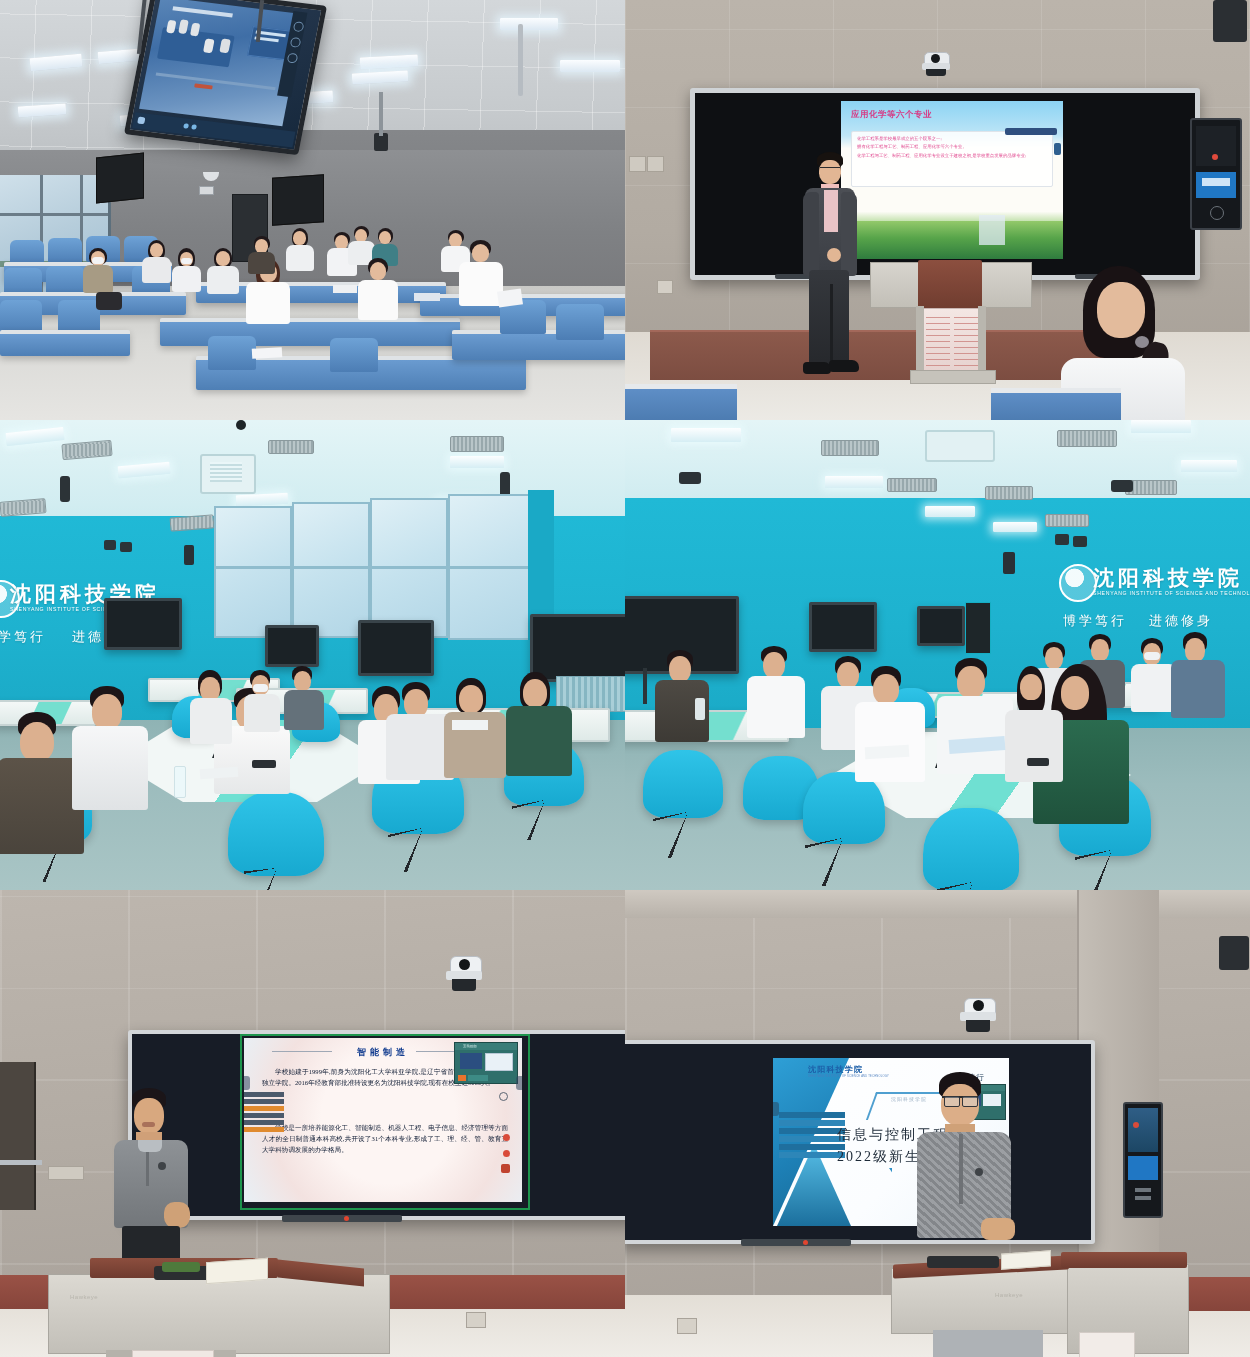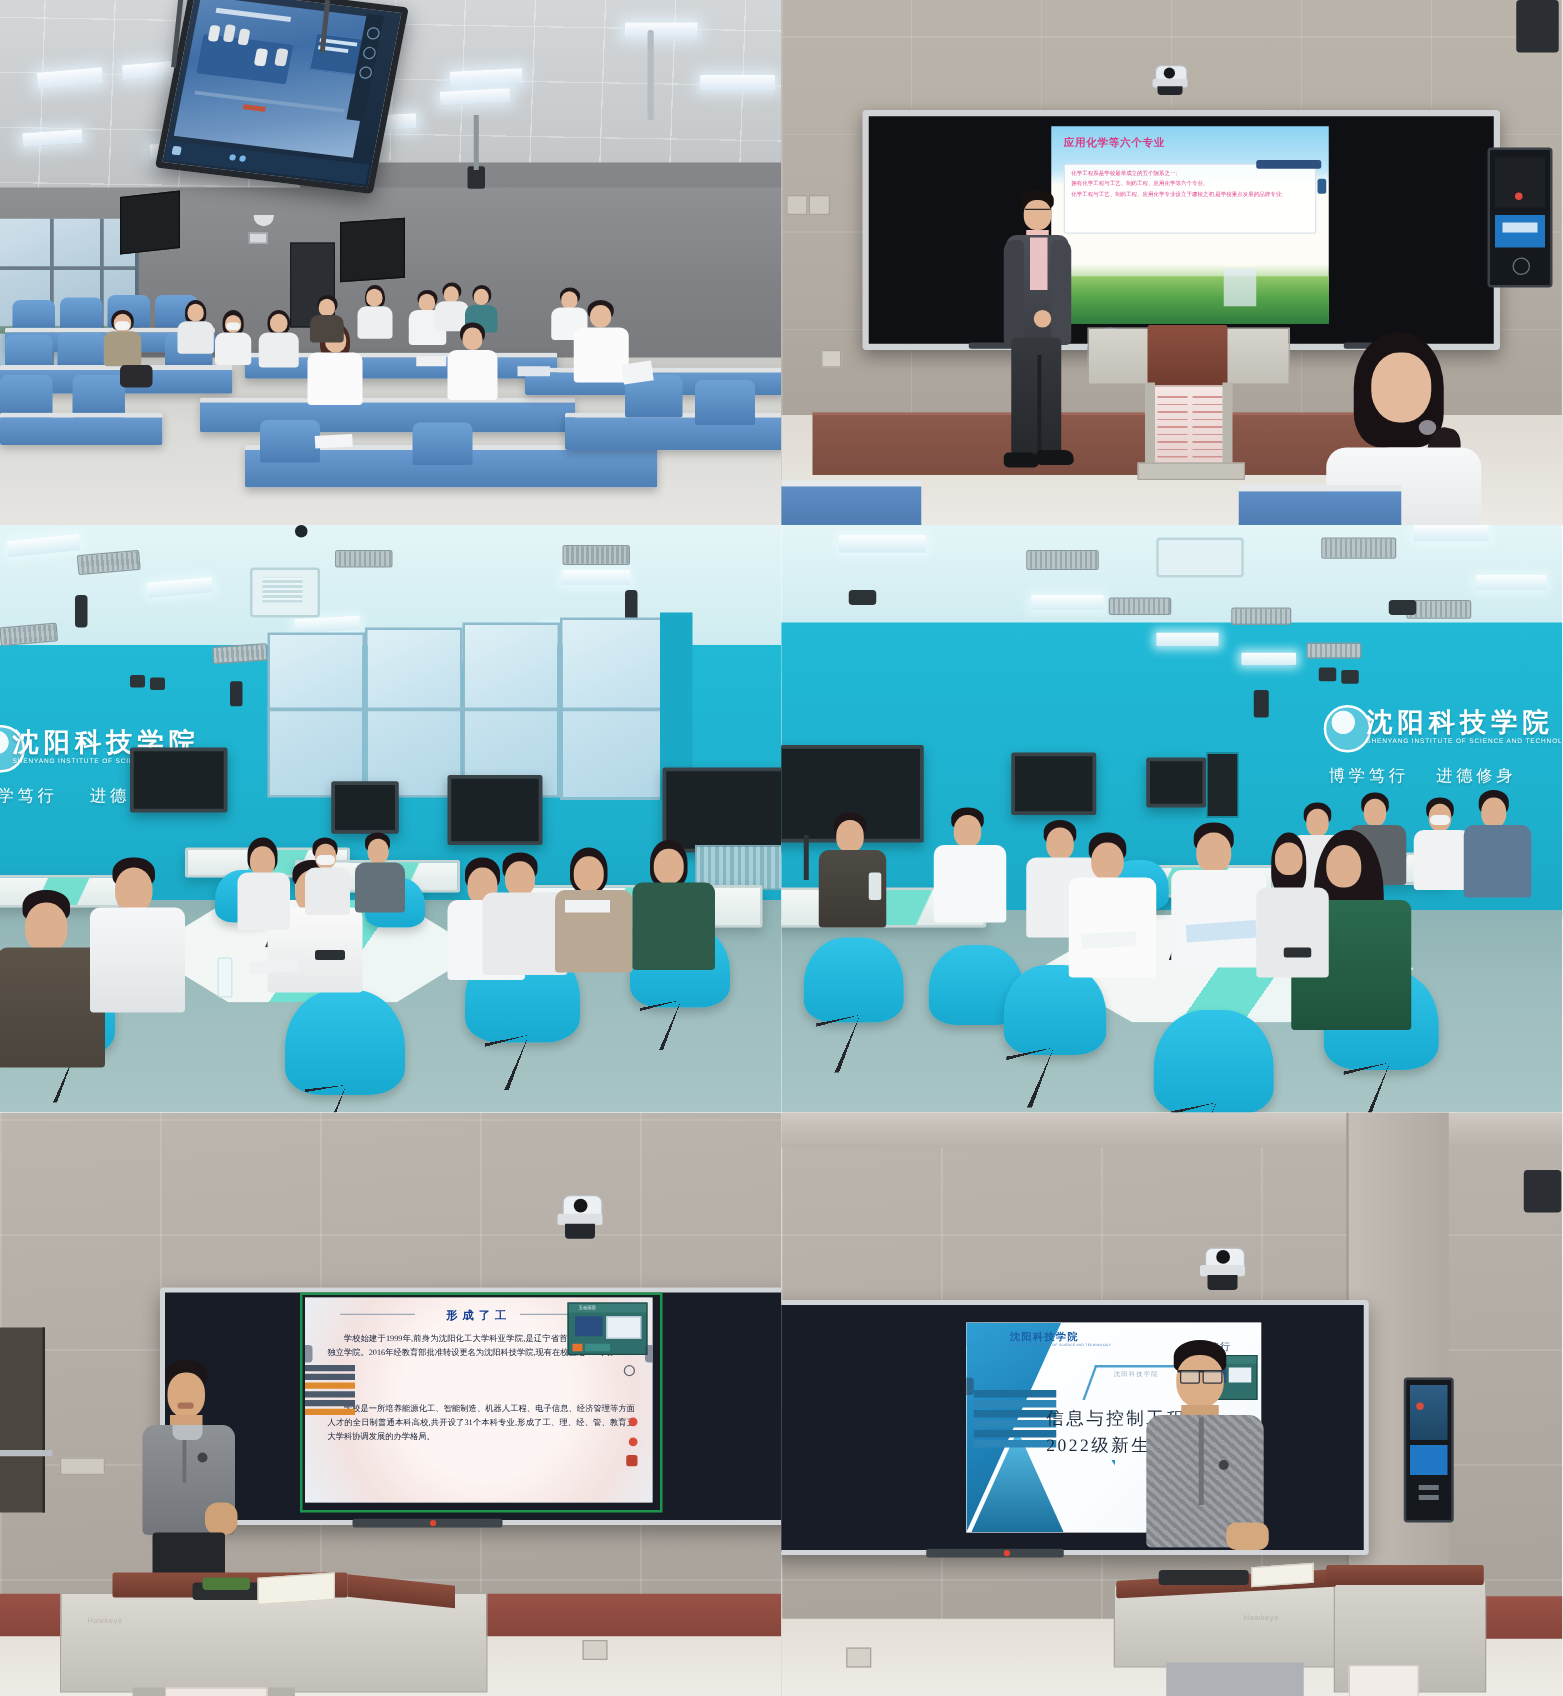--- a/index.html
+++ b/index.html
@@ -644,21 +644,21 @@
     <div class="cam" style="left:444px;top:66px;width:40px;height:42px;">
       <div class="abs" style="left:6px;top:0;width:30px;height:16px;background:#eef1f3;border-radius:6px 6px 2px 2px;border:1px solid #b9bec4;"></div>
       <div class="abs" style="left:15px;top:3px;width:11px;height:11px;background:#141719;border-radius:50%;"></div>
       <div class="abs" style="left:2px;top:15px;width:36px;height:9px;background:#dde1e4;border-radius:2px;"></div>
       <div class="abs" style="left:8px;top:23px;width:24px;height:12px;background:#24282c;border-radius:0 0 3px 3px;"></div>
     </div>
 
     <div class="board" style="left:128px;top:140px;width:502px;height:182px;">
       <div class="slide" style="left:112px;top:4px;width:278px;height:164px;">
         <div class="abs" style="inset:0;background:radial-gradient(circle at 52% 48%,#fdf5f3 0 40%,#f3e2e0 70%,#e8f0f6 100%);"></div>
-        <div class="abs" style="left:0;right:0;top:8px;text-align:center;font-size:9px;font-weight:bold;color:#123c8f;letter-spacing:4px;font-family:'Liberation Serif',serif;">形成了工</div>
+        <div class="abs" style="left:0;right:0;top:8px;text-align:center;font-size:9px;font-weight:bold;color:#123c8f;letter-spacing:4px;font-family:'Liberation Serif',serif;">智能制造</div>
         <div class="abs" style="left:28px;top:13px;width:60px;height:1px;background:#9fa8b5;"></div>
         <div class="abs" style="right:50px;top:13px;width:56px;height:1px;background:#9fa8b5;"></div>
         <div class="abs" style="left:18px;right:14px;top:28px;font-size:6.6px;line-height:11.2px;color:#0e1b33;text-indent:13px;
                     font-family:'Liberation Serif',serif;text-align:justify;">学校始建于1999年,前身为沈阳化工大学科亚学院,是辽宁省首批获教育部批准的独立学院。2016年经教育部批准转设更名为沈阳科技学院,现有在校生近9000人。</div>
         <div class="abs" style="left:18px;right:14px;top:84px;font-size:6.6px;line-height:11.2px;color:#0e1b33;text-indent:13px;
                     font-family:'Liberation Serif',serif;text-align:justify;">学校是一所培养能源化工、智能制造、机器人工程、电子信息、经济管理等方面人才的全日制普通本科高校,共开设了31个本科专业,形成了工、理、经、管、教育五大学科协调发展的办学格局。</div>
 
         <div class="abs" style="right:4px;top:4px;width:62px;height:40px;background:#2f6f6b;border:1px solid #1e4a47;">
           <div class="abs" style="left:0;top:0;right:0;height:7px;background:#3a7d78;"></div>
           <div class="abs" style="left:8px;top:0.5px;font-size:3.4px;color:#e6f6f4;">互动画面</div>

